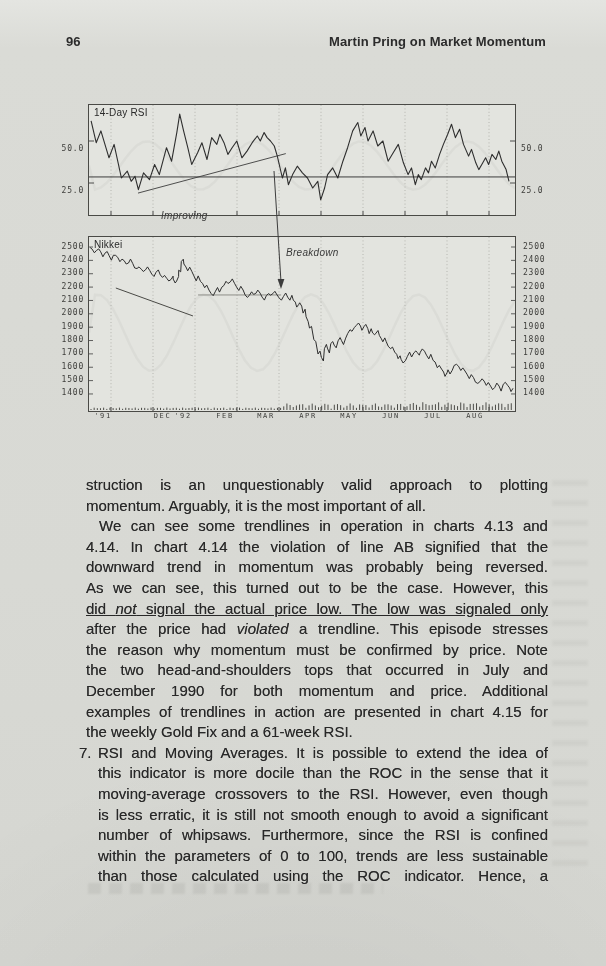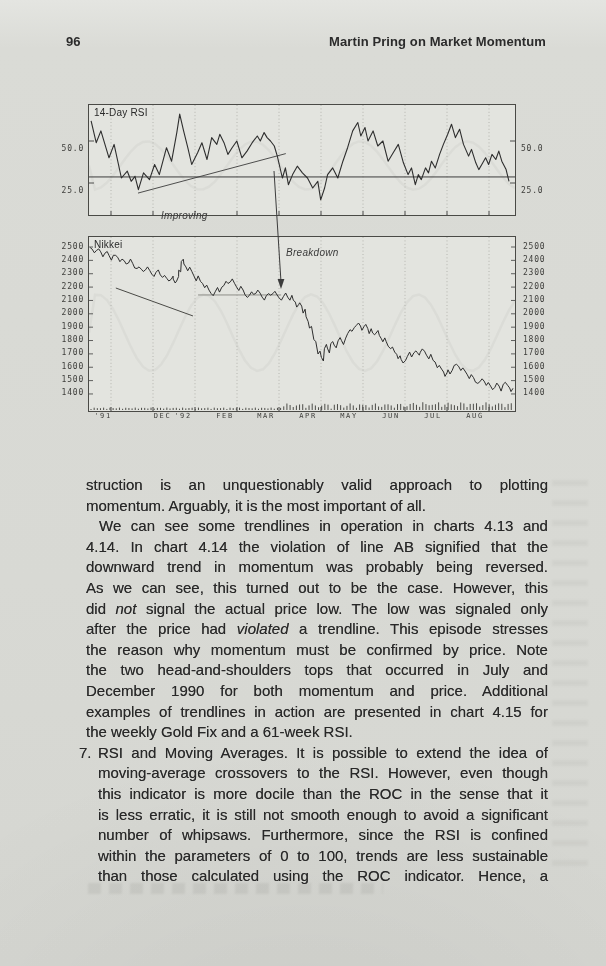--- a/index.html
+++ b/index.html
@@ -326,32 +326,32 @@
   <div class="bodytext" id="bodytext">
       <div class="para">
         <div class="line j"><span class="ls" style="word-spacing: 13.35px;"><span>struction is an unquestionably valid approach to plotting</span></span></div>
         <div class="line"><span class="ls"><span>momentum. Arguably, it is the most important of all.</span></span></div>
       </div>
       <div class="para">
         <div class="line j"><span class="ls ind" style="word-spacing: 5.4px;"><span>We can see some trendlines in operation in charts 4.13 and</span></span></div>
         <div class="line j"><span class="ls" style="word-spacing: 6.9px;"><span>4.14. In chart 4.14 the violation of line AB signified that the</span></span></div>
         <div class="line j"><span class="ls" style="word-spacing: 8.59px;"><span>downward trend in momentum was probably being reversed.</span></span></div>
         <div class="line j"><span class="ls" style="word-spacing: 5.36px;"><span>As we can see, this turned out to be the case. However, this</span></span></div>
-        <div class="line j"><span class="ls" style="word-spacing: 5.34px;"><span>did </span><span class="it">not</span><span> signal the actual price low. The low was signaled only</span></span></div>
+        <div class="line j"><span class="ls" style="word-spacing: 5.34px; text-decoration: underline;"><span>did </span><span class="it">not</span><span> signal the actual price low. The low was signaled only</span></span></div>
         <div class="line j"><span class="ls" style="word-spacing: 6.43px;"><span>after the price had </span><span class="it">violated</span><span> a trendline. This episode stresses</span></span></div>
         <div class="line j"><span class="ls" style="word-spacing: 6.31px;"><span>the reason why momentum must be confirmed by price. Note</span></span></div>
         <div class="line j"><span class="ls" style="word-spacing: 9.49px;"><span>the two head-and-shoulders tops that occurred in July and</span></span></div>
         <div class="line j"><span class="ls" style="word-spacing: 11.68px;"><span>December 1990 for both momentum and price. Additional</span></span></div>
         <div class="line j"><span class="ls" style="word-spacing: 4.67px;"><span>examples of trendlines in action are presented in chart 4.15 for</span></span></div>
         <div class="line"><span class="ls"><span>the weekly Gold Fix and a 61-week RSI.</span></span></div>
       </div>
       <div class="para list">
         <div class="line j"><span class="marker">7.</span><span class="ls" style="word-spacing: 4.17px;"><span>RSI and Moving Averages. It is possible to extend the idea of</span></span></div>
+        <div class="line j"><span class="ls" style="word-spacing: 3.94px;"><span>this indicator is more docile than the ROC in the sense that it</span></span></div>
         <div class="line j"><span class="ls" style="word-spacing: 5.33px;"><span>moving-average crossovers to the RSI. However, even though</span></span></div>
-        <div class="line j"><span class="ls" style="word-spacing: 3.94px;"><span>this indicator is more docile than the ROC in the sense that it</span></span></div>
         <div class="line j"><span class="ls" style="word-spacing: 2.76px;"><span>is less erratic, it is still not smooth enough to avoid a significant</span></span></div>
         <div class="line j"><span class="ls" style="word-spacing: 6.12px;"><span>number of whipsaws. Furthermore, since the RSI is confined</span></span></div>
         <div class="line j"><span class="ls" style="word-spacing: 4.48px;"><span>within the parameters of 0 to 100, trends are less sustainable</span></span></div>
         <div class="line j"><span class="ls" style="word-spacing: 9.66px;"><span>than those calculated using the ROC indicator. Hence, a</span></span></div>
       </div>
     </div>
 
   <div class="ghost" style="left:88px;top:883px;width:295px;height:11px;transform:skewX(-2deg);"></div>
   <div class="ghost2" style="left:552px;top:480px;width:36px;height:400px;"></div>
 

